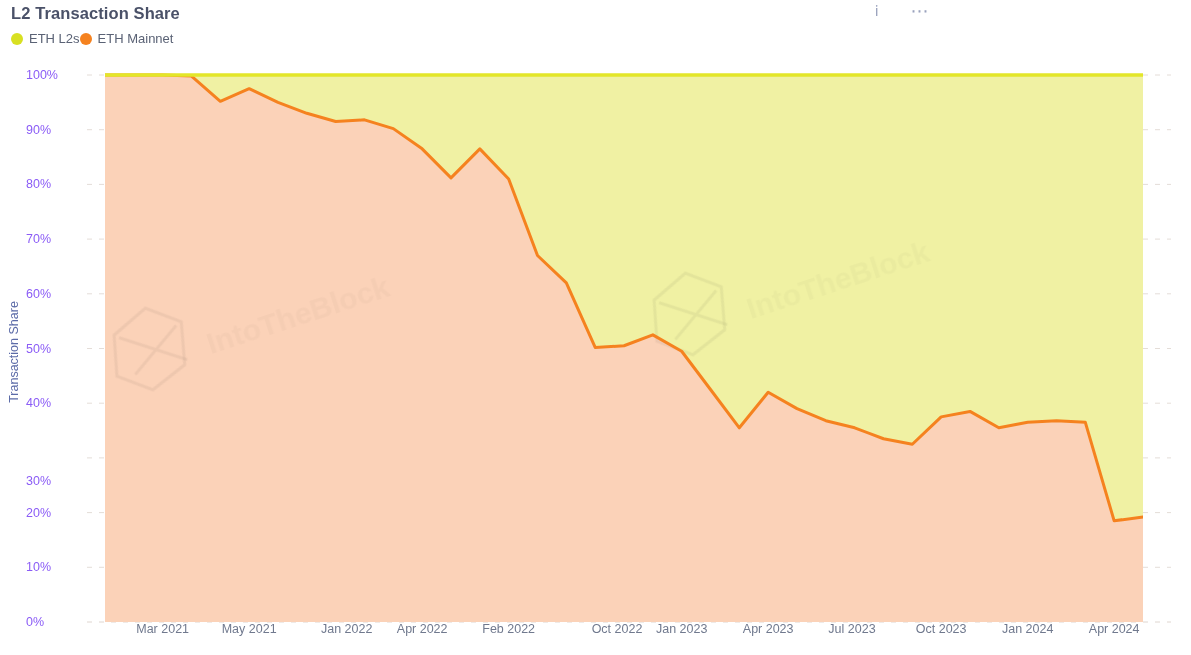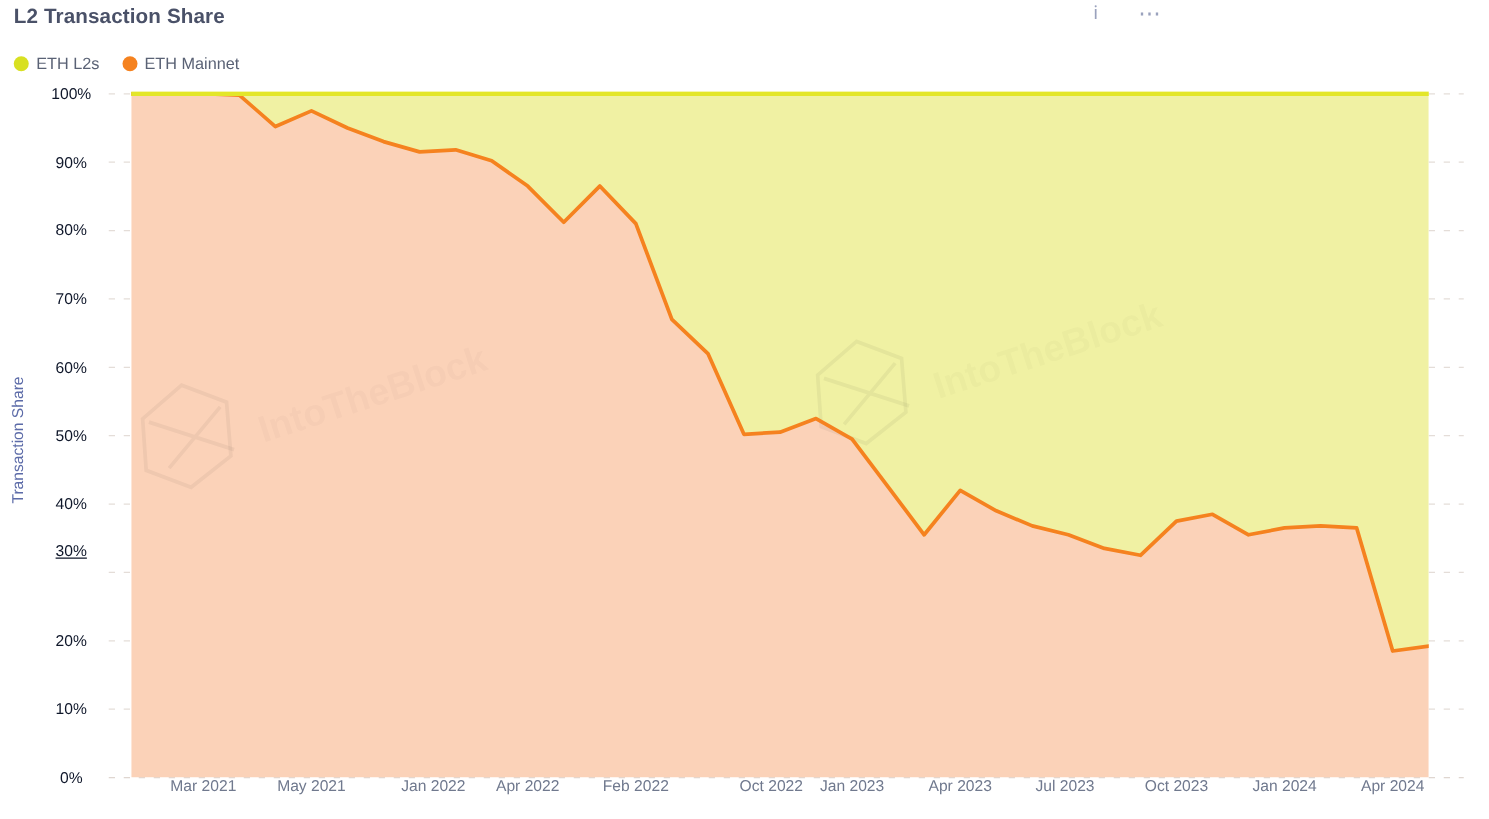--- a/index.html
+++ b/index.html
@@ -26,37 +26,37 @@
     line-height: 1; cursor: pointer; padding: 2px 6px; font-style: normal;
   }
   .icon-more {
     font-size: 18px; color: #9aa2bd; line-height: .6;
     letter-spacing: 1.5px; cursor: pointer; padding: 2px 4px;
   }
 
   
   .legend {
     position: absolute; left: 11px; top: 31px;
-    display: flex; align-items: center; gap: 18px; margin-top: 12px;
+    display: flex; align-items: center; 
   }
   .legend-item { display: flex; align-items: center; gap: 6px; cursor: pointer; }
   .legend-dot { width: 12px; height: 12px; border-radius: 50%; display: block; }
   .legend-label { font-size: 13px; color: #5a6275; font-weight: 500; white-space: nowrap; }
 
   
   .plot-wrap { position: absolute; left: 0; top: 55px; width: 1191px; height: 600px; }
   .y-axis-title {
     position: absolute; left: -56px; top: 290px;
     width: 140px; text-align: center;
     transform: rotate(-90deg); transform-origin: center center;
     font-size: 12.5px; color: #5c6ba8; font-weight: 500; white-space: nowrap;
   }
   .y-tick {
-    position: absolute; right: 0; width: 62px; text-align: center;
-    font-size: 12.5px; color: #0f172a; font-weight: 500;
+    position: absolute; right: 0; width: 62px; text-align: left;
+    font-size: 12.5px; color: #8b5cf6; font-weight: 500;
     transform: translateY(-50%); white-space: nowrap;
   }
   .y-ticks-col { position: absolute; left: 26px; top: 0; width: 62px; height: 600px; }
   .x-ticks-row { position: absolute; left: 0; top: 0; width: 1191px; height: 600px; }
   .x-lbl {
     position: absolute; top: 567px; transform: translateX(-50%);
     font-size: 12.5px; color: #70798e; font-weight: 500; white-space: nowrap;
   }
   svg.chart { position: absolute; left: 0; top: 0; }
   .wm-text { font-size: 30px; font-weight: 700; fill: #000; opacity: .055;
@@ -84,21 +84,21 @@
       <span class="legend-label">ETH Mainnet</span>
     </div>
   </div>
 
   <div class="plot-wrap">
     <div class="y-axis-title">Transaction Share</div>
     <div class="y-ticks-col" id="yticks">
         <div class="y-tick" style="top: 567px;">0%</div>
         <div class="y-tick" style="top: 512.3px;">10%</div>
         <div class="y-tick" style="top: 457.6px;">20%</div>
-        <div class="y-tick" style="top: 386px; text-decoration: underline;">30%</div>
+        <div class="y-tick" style="top: 426px;">30%</div>
         <div class="y-tick" style="top: 348.2px;">40%</div>
         <div class="y-tick" style="top: 293.5px;">50%</div>
         <div class="y-tick" style="top: 238.8px;">60%</div>
         <div class="y-tick" style="top: 184.1px;">70%</div>
         <div class="y-tick" style="top: 129.4px;">80%</div>
         <div class="y-tick" style="top: 74.7px;">90%</div>
         <div class="y-tick" style="top: 20px;">100%</div>
       </div>
     <div class="x-ticks-row" id="xticks">
         <div class="x-lbl" style="left: 162.667px;">Mar 2021</div>

